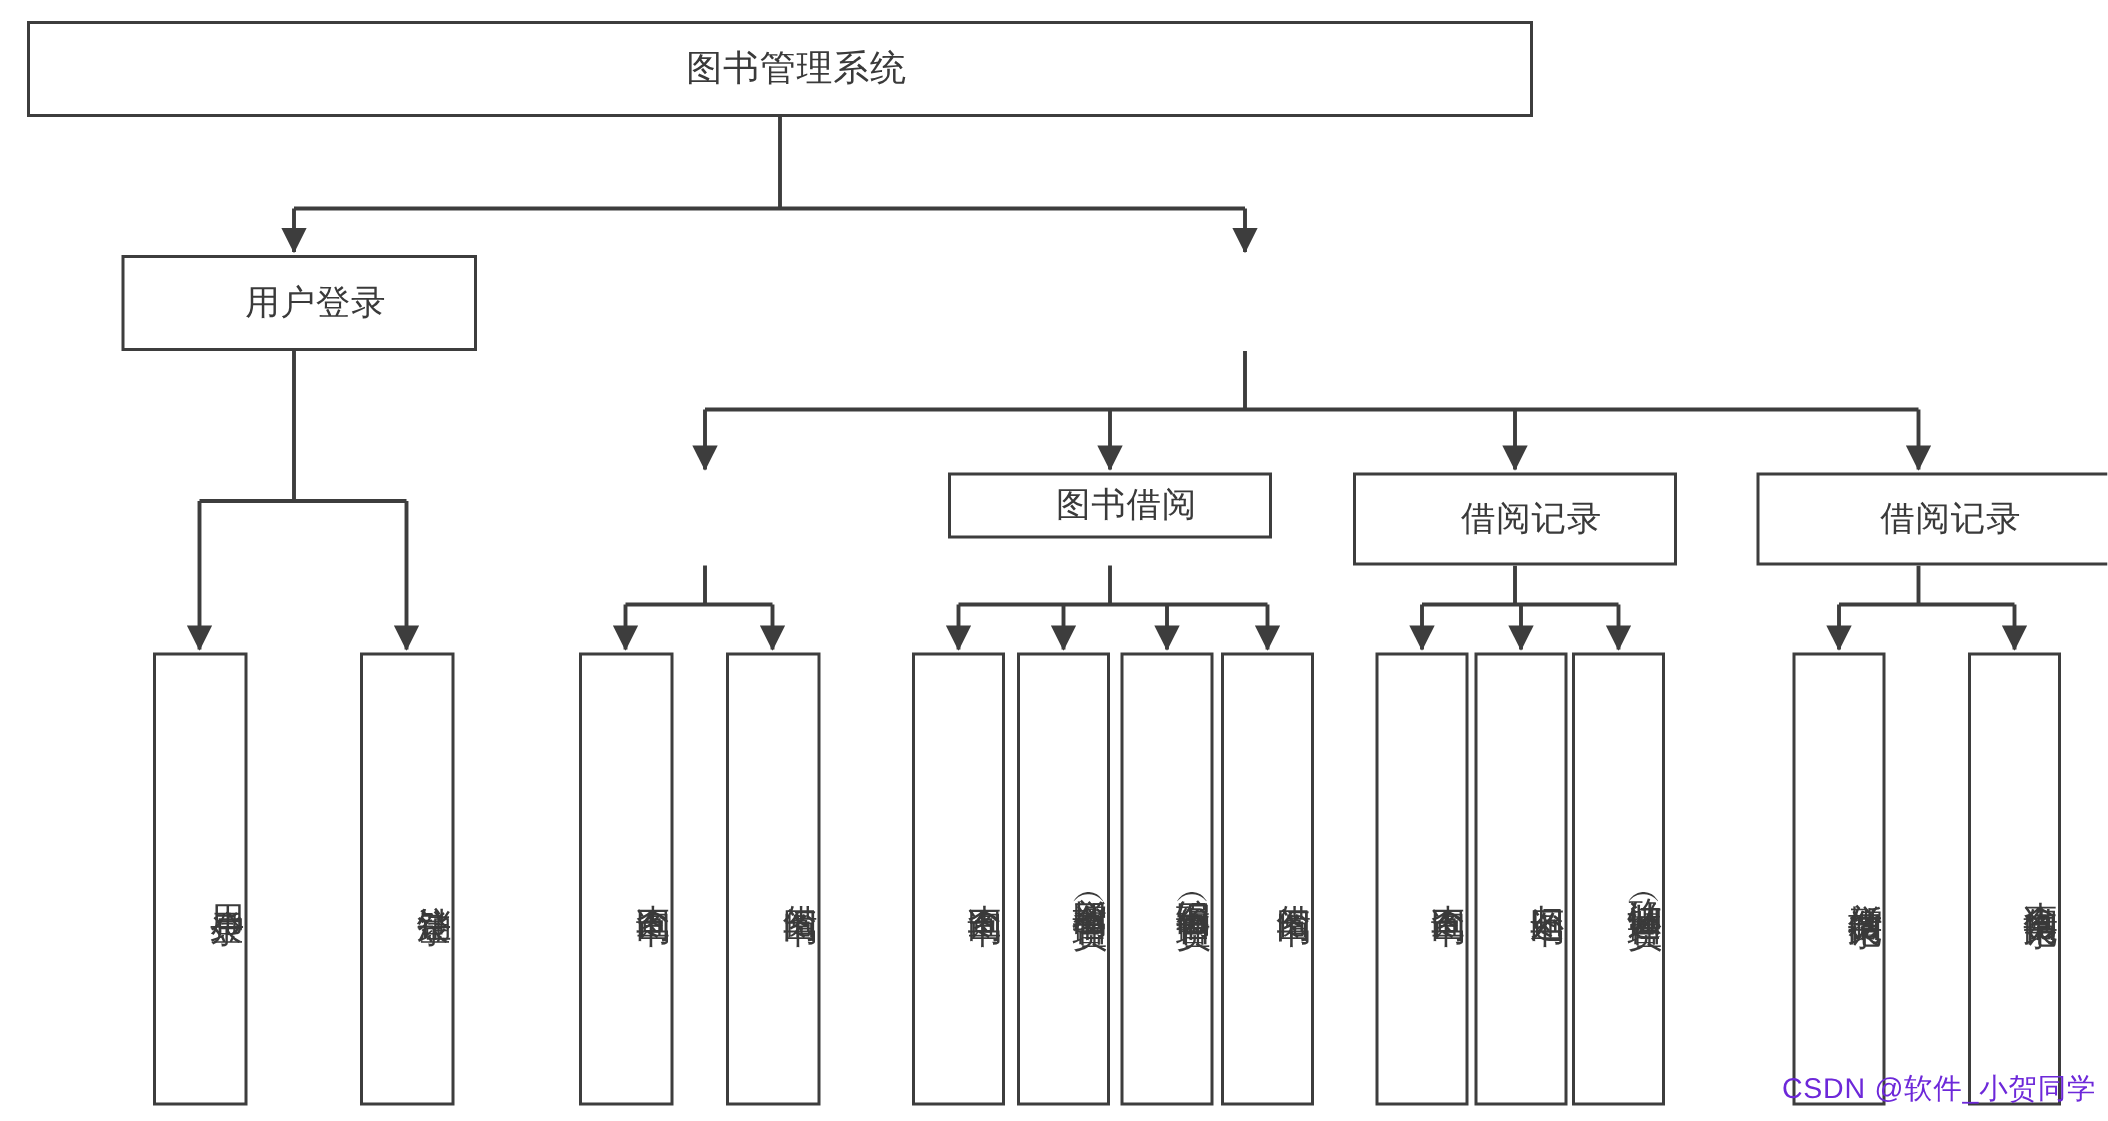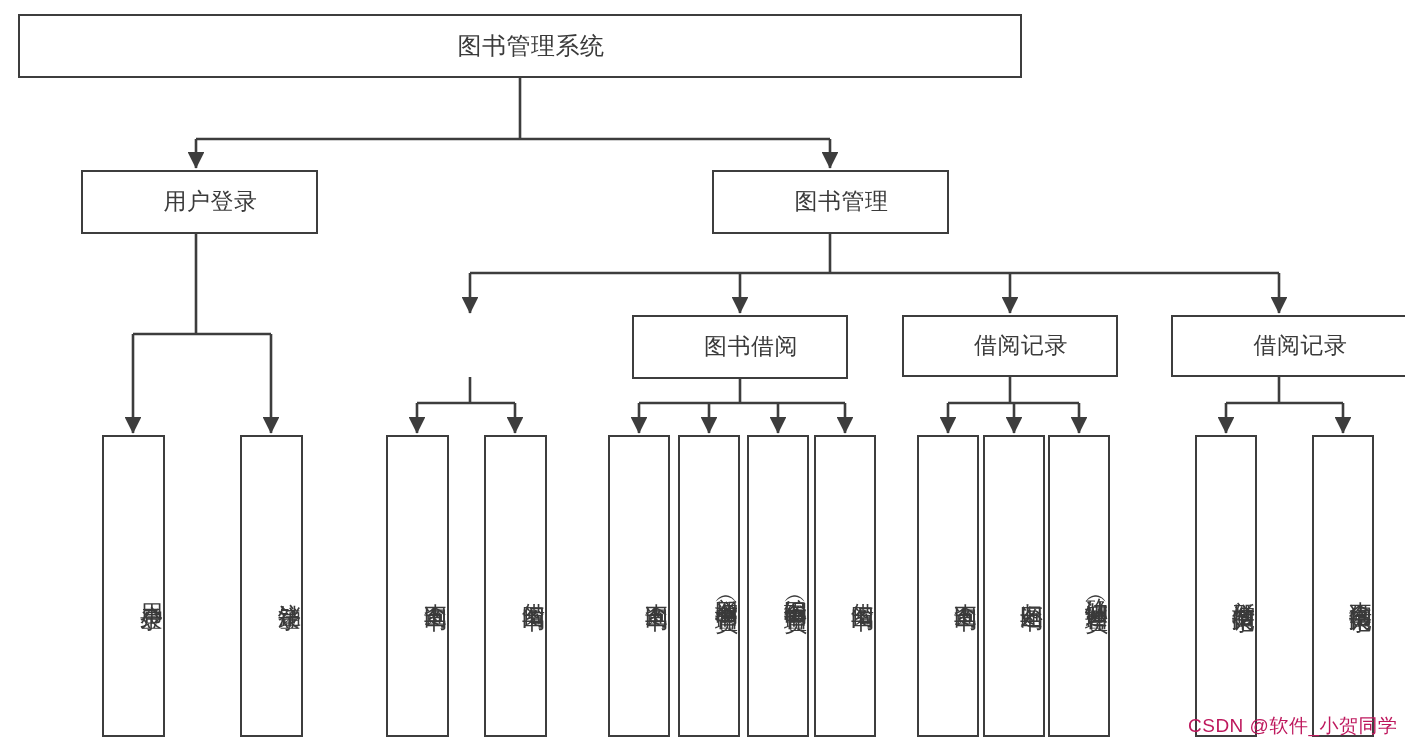--- a/index.html
+++ b/index.html
@@ -57,21 +57,21 @@
   .node-v .label {
     writing-mode: vertical-rl;
     text-orientation: upright;
     display: block;
   }
   #watermark {
     position: absolute;
     left: 1188px;
     top: 713px;
     font-size: 19px;
-    color: #be185d;
+    color: #6d28d9;
     white-space: nowrap;
     letter-spacing: 0.5px;
     pointer-events: none;
   }
 </style>
 </head>
 <body>
 
 <div id="diagram-root">
 
@@ -125,25 +125,22 @@
     </g>
   </svg>
 
   <div class="node node-h node-root" style="left:18px; top:14px; width:1004px; height:64px;">
     <span class="label">图书管理系统</span>
   </div>
 
   <div class="node node-h" style="left:81px; top:170px; width:237px; height:64px;">
     <span class="label">用户登录</span>
   </div>
-  <div class="node node-h" style="left:712px; top:170px; width:237px; height:64px;">
-    <span class="label">图书管理</span>
-  </div>
 
-  <div class="node node-h" style="left:632px; top:315px; width:216px; height:64px;">
+  <div class="node node-h" style="left:632px; top:315px; width:216px; height:44px;">
     <span class="label">图书借阅</span>
   </div>
   <div class="node node-h" style="left:902px; top:315px; width:216px; height:62px;">
     <span class="label">借阅记录</span>
   </div>
   <div class="node node-h" style="left:1171px; top:315px; width:237px; height:62px;">
     <span class="label">借阅记录</span>
   </div>
 
   <div class="node node-v" style="left:102px; top:435px; width:63px; height:302px;">

